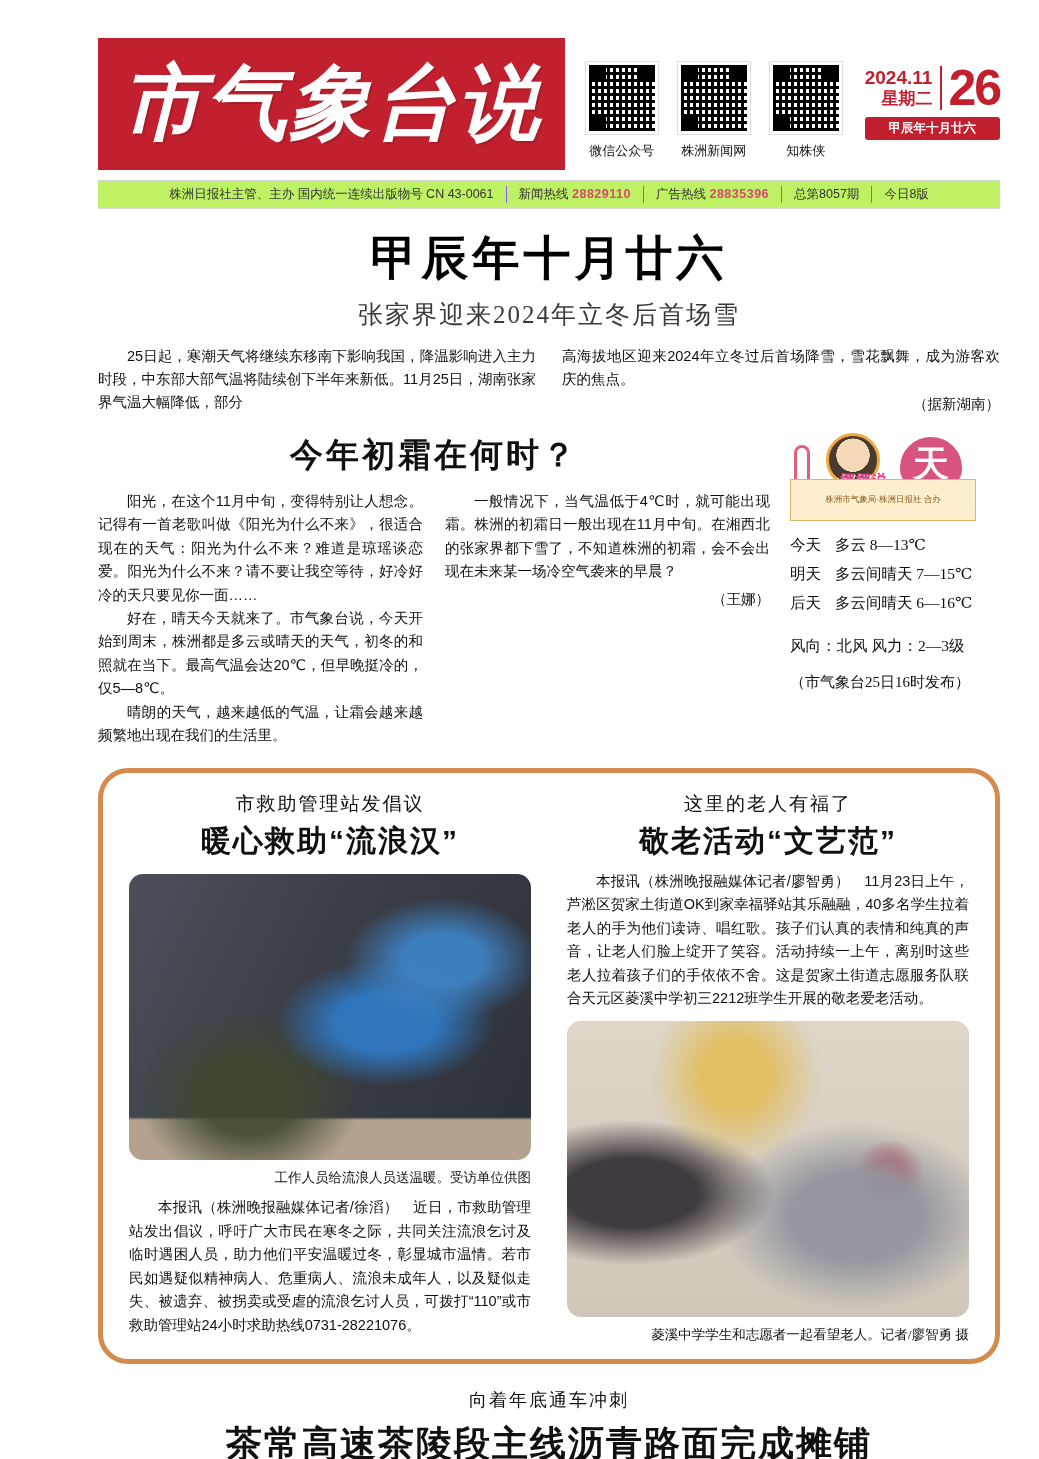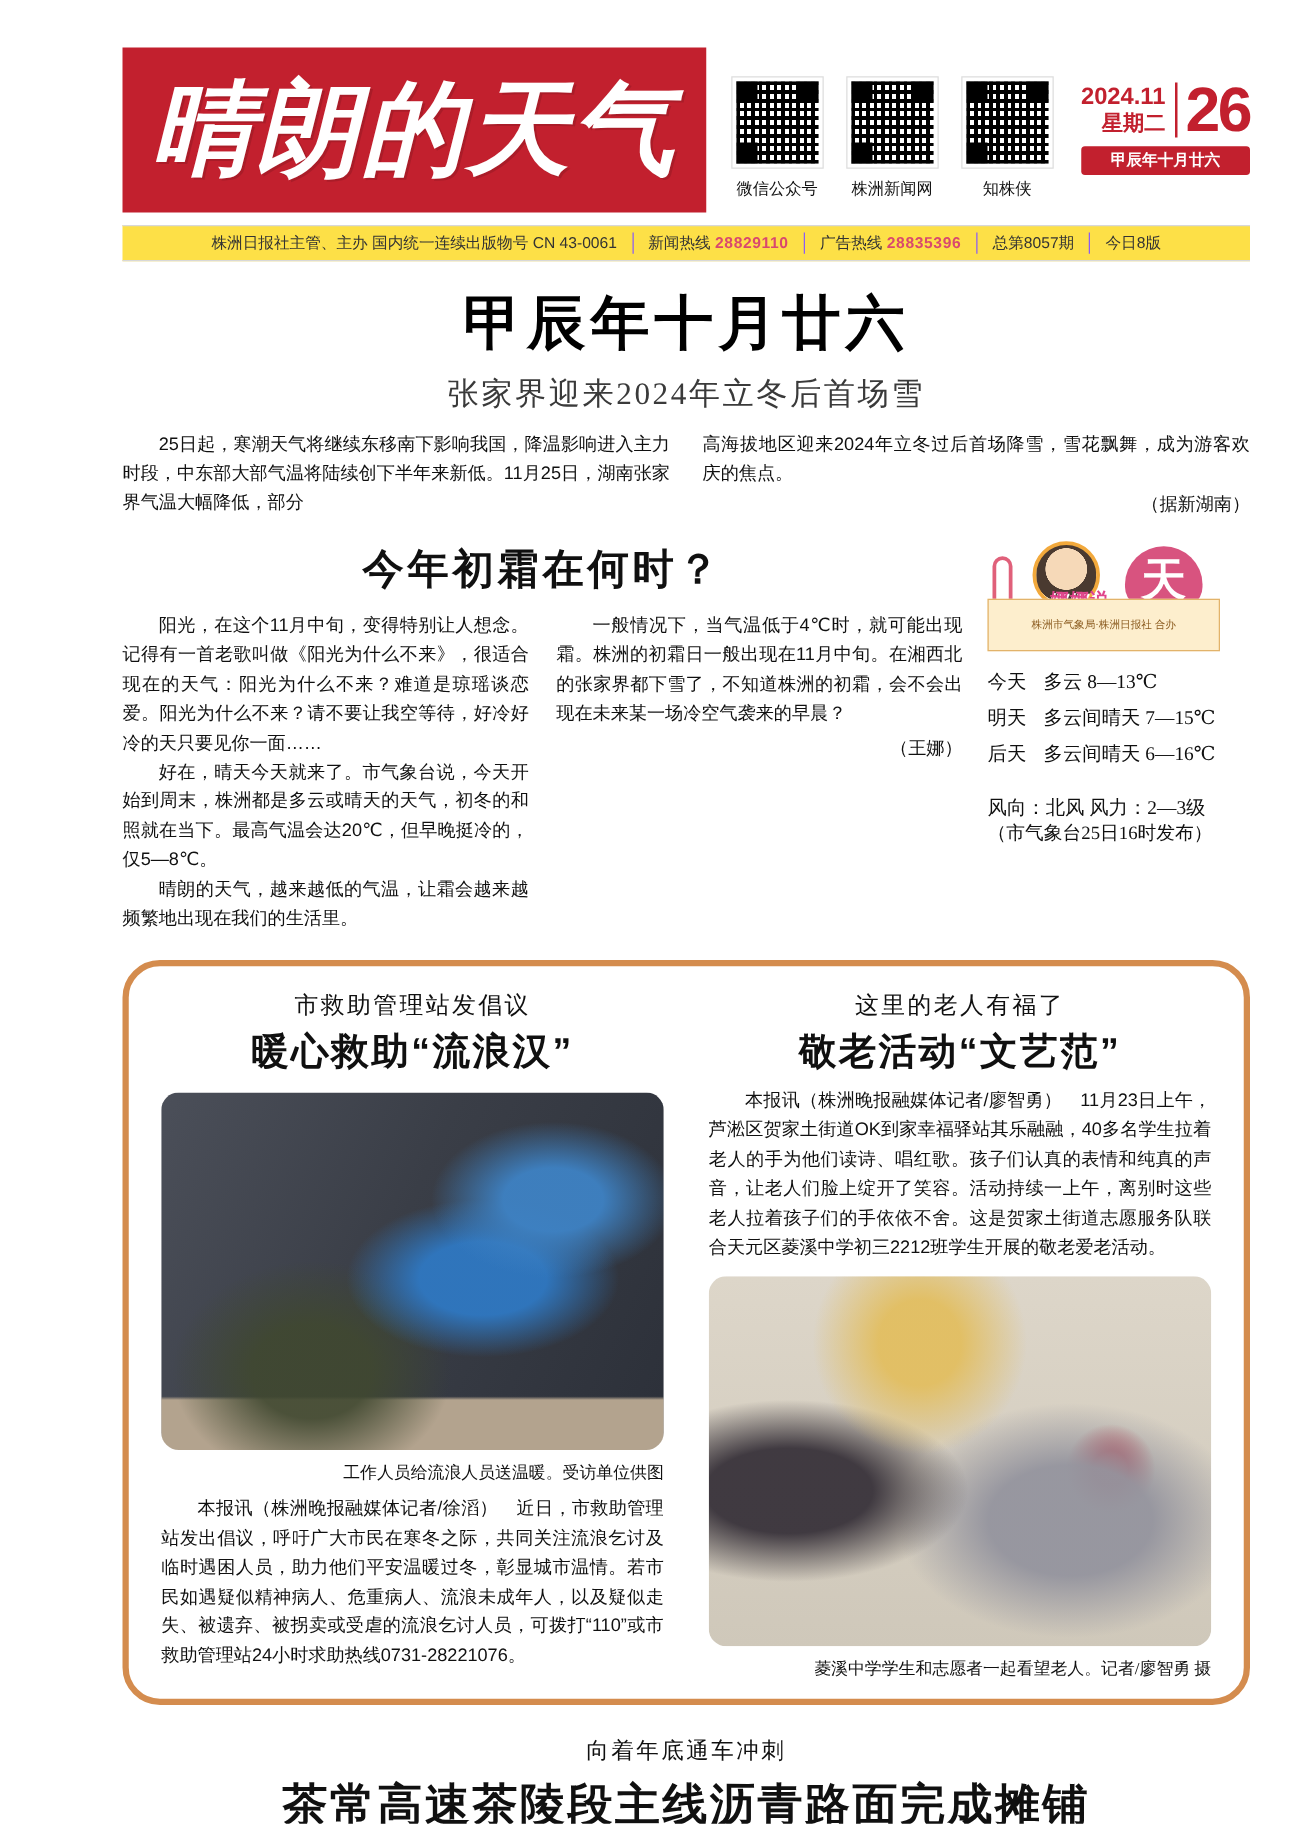--- a/index.html
+++ b/index.html
@@ -42,21 +42,21 @@
   .d-week { font-size:17px; }
   .d-bar { width:2px; height:44px; background:#c2202e; }
   .d-day { font-size:50px; font-weight:900; line-height:44px; padding-left:6px; letter-spacing:-2px; }
   .d-lunar {
     margin-top:7px; background:#c2202e; color:#fff; font-size:12.5px;
     text-align:center; padding:3px 4px; border-radius:3px; font-weight:bold; white-space:nowrap;
   }
 
   
   .infobar {
-    margin-top:10px; background:#fde047; border-top:1px solid #d8d8d8; border-bottom:1px solid #d8d8d8;
+    margin-top:10px; background:#bef264; border-top:1px solid #d8d8d8; border-bottom:1px solid #d8d8d8;
     font-size:12.5px; color:#333; padding:5px 0; display:flex; justify-content:center; align-items:center;
   }
   .infobar .seg { padding:0 12px; white-space:nowrap; }
   .infobar .seg + .seg { border-left:1px solid #8b5cf6; }
   .hot-num { color:#d9486e; font-weight:bold; letter-spacing:0.5px; }
 
   
   .lead { margin-top:18px; }
   .lead-headline {
     text-align:center; font-size:47px; font-weight:900; letter-spacing:4px; color:#000;
@@ -108,21 +108,21 @@
     color:#fff; font-size:36px; font-weight:bold; text-align:center; line-height:54px;
   }
   .wx-sub {
     position:absolute; left:0; bottom:0; width:186px; background:#fdeecd; border:1px solid #e2b36b;
     color:#8a5a1e; font-size:8.5px; text-align:center; padding:14px 0; white-space:nowrap; overflow:hidden;
   }
   .wx-rows { margin-top:14px; font-size:15.5px; }
   .wx-row { margin:8px 0; white-space:nowrap; }
   .wx-row .lbl { margin-right:10px; }
   .wx-wind { margin-top:22px; font-size:15.5px; }
-  .wx-issued { margin-top:0; font-size:15px; white-space:nowrap; }
+  .wx-issued { margin-top:16px; font-size:15px; white-space:nowrap; }
 
   
   .obox {
     margin-top:20px; border:5px solid #d48c4e; border-radius:30px;
     padding:16px 26px 14px; display:flex; gap:36px; background:#fff;
   }
   .obox .story { flex:1; min-width:0; }
   .kicker { text-align:center; font-size:19px; letter-spacing:2px; margin-top:2px; }
   .story-title {
     text-align:center; font-size:30px; font-weight:900; letter-spacing:2px; margin-top:4px;
@@ -161,21 +161,21 @@
     font-family:"Liberation Serif","DejaVu Serif",serif;
   }
 </style>
 </head>
 <body>
 
 <div class="page">
 
   <div class="masthead">
     <div class="nameplate">
-      <span>晴朗的天气</span>
+      <span>市气象台说</span>
     </div>
     <div class="qr-group">
       <div class="qr-item">
         <div class="qr"></div>
         <div class="qr-label">微信公众号</div>
       </div>
       <div class="qr-item">
         <div class="qr"></div>
         <div class="qr-label">株洲新闻网</div>
       </div>

